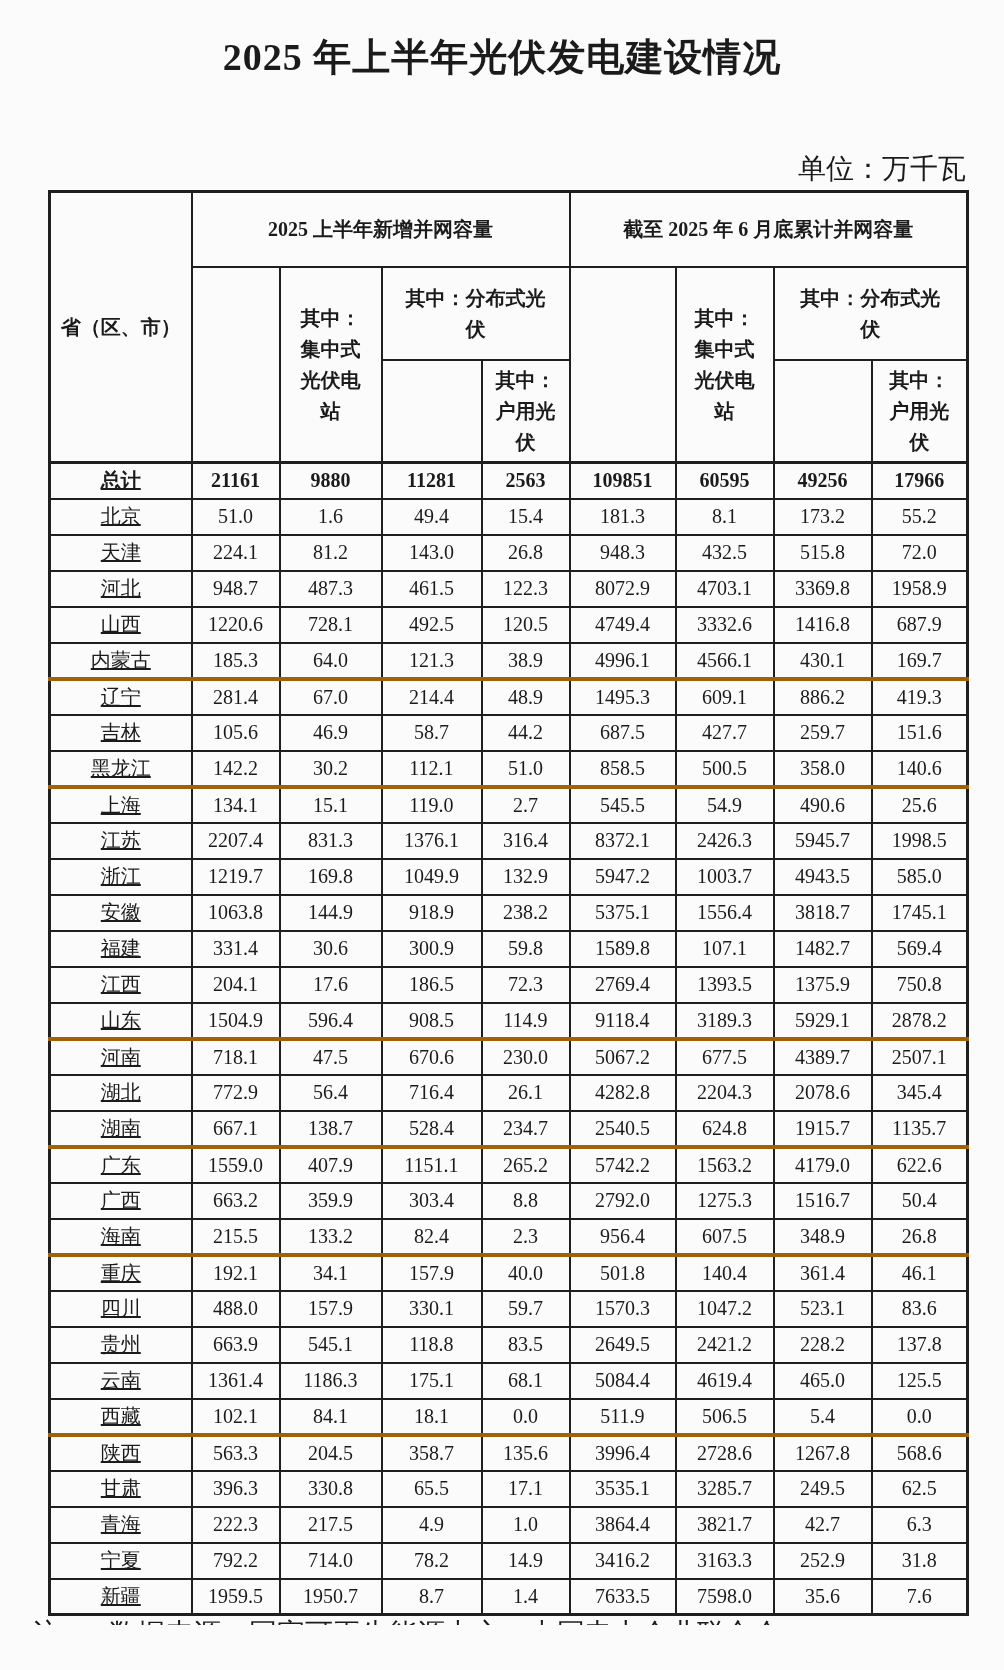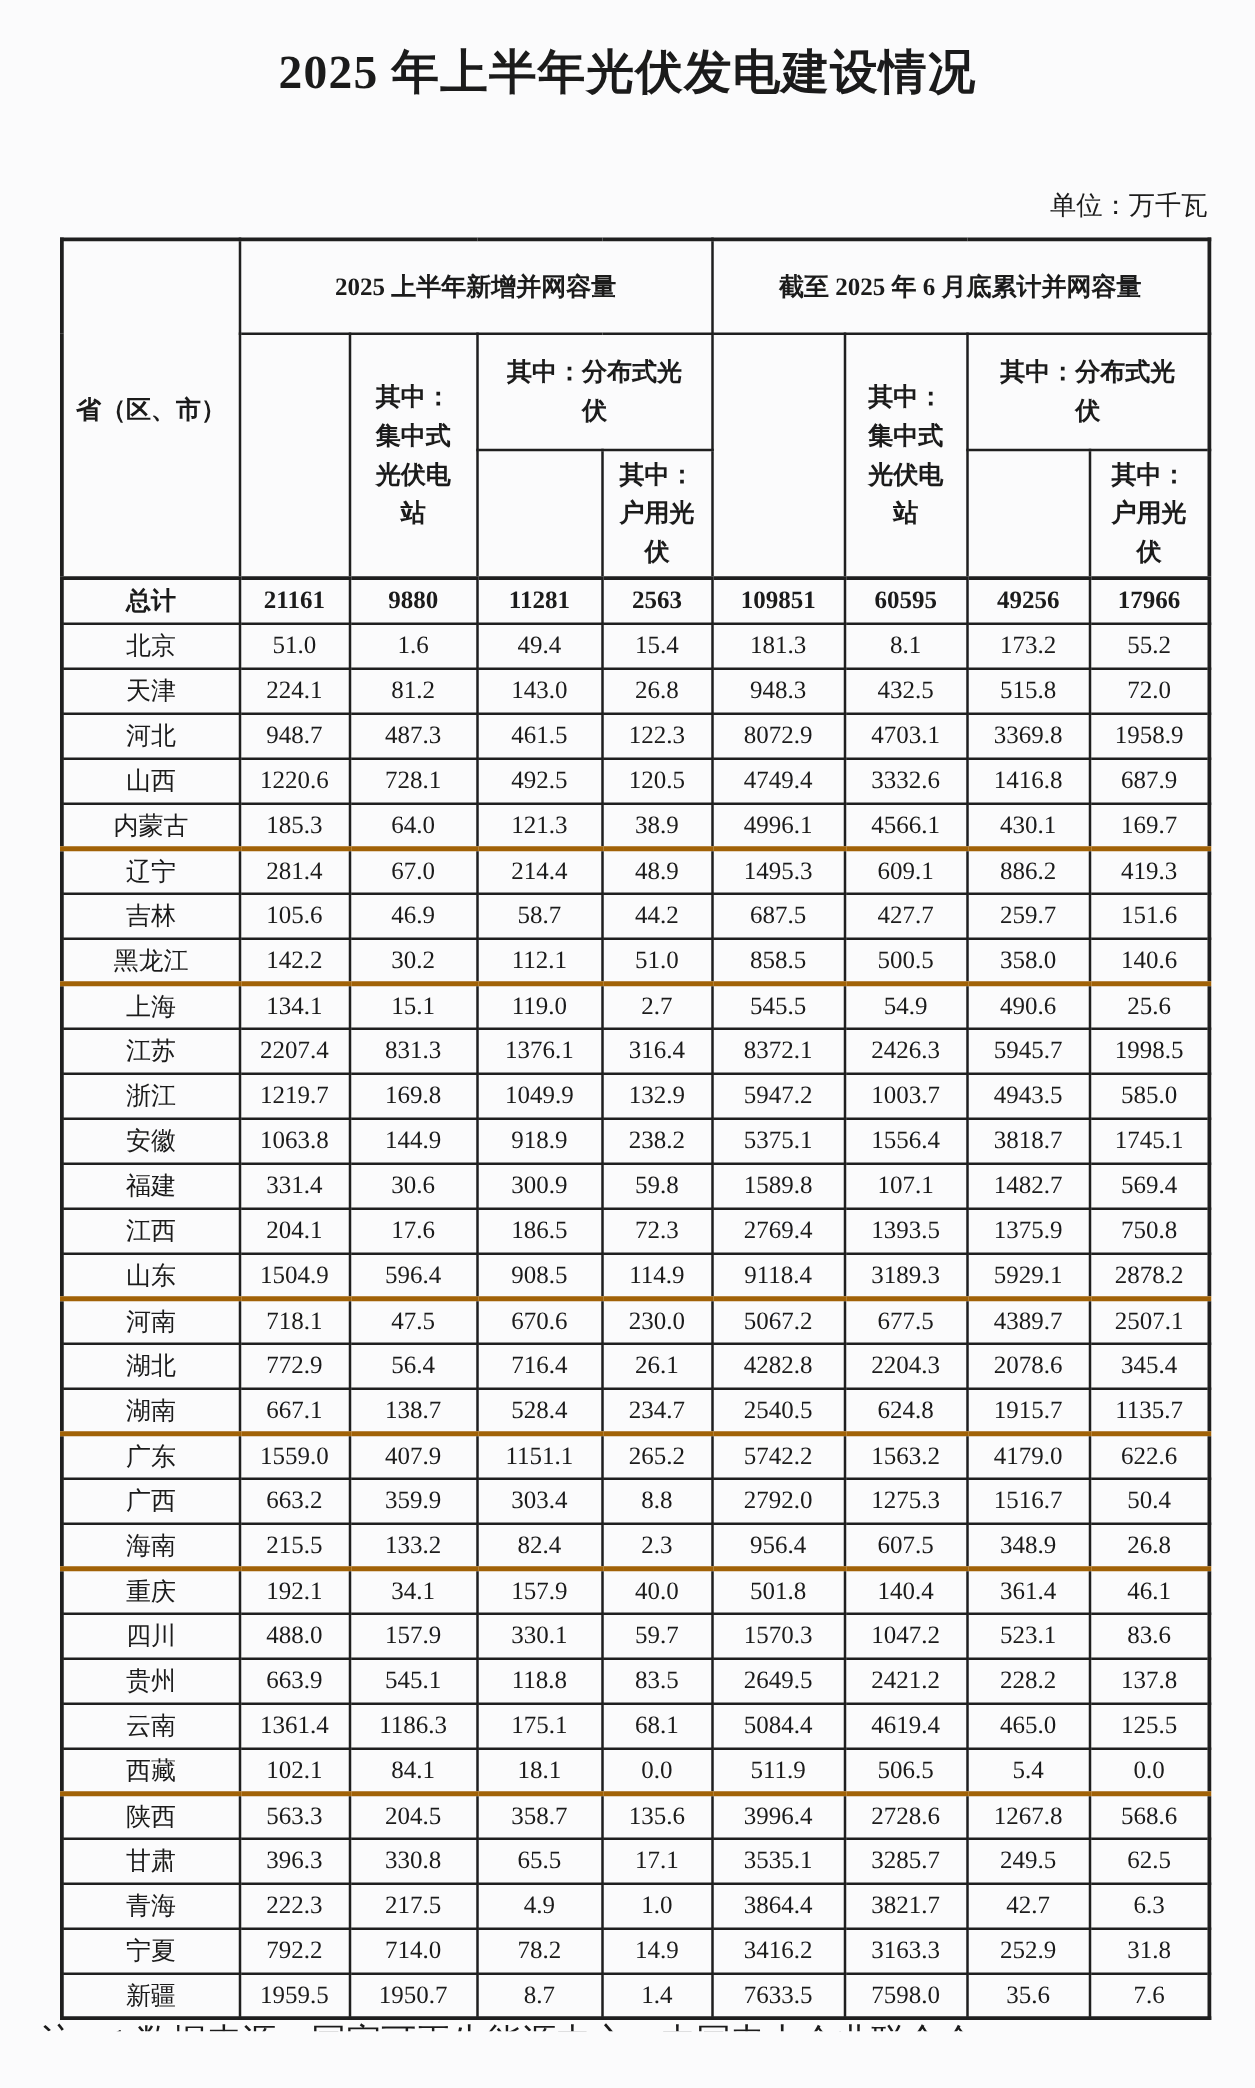--- a/index.html
+++ b/index.html
@@ -12,21 +12,21 @@
   .page { position:relative; width:1004px; height:1625px; overflow:hidden; }
 
   .title {
     margin:0; padding-top:32px;
     text-align:center;
     font-size:38px; font-weight:bold;
     letter-spacing:1px;
   }
   .unit {
     position:absolute; top:150px; right:38px;
-    font-size:21px;
+    font-size:28px;
     text-align:right;
   }
 
   table.pv {
     position:absolute; top:190px; left:48px;
     width:918px;
     border-collapse:collapse;
     table-layout:fixed;
     border:3px solid #1f1f1f;
   }
@@ -42,21 +42,21 @@
   .prov-h { font-size:21px; }
   .sec { height:73px; font-size:21px; border-bottom:none; }
   .no-top { border-top:none; }
   .sub { line-height:1.55; }
   .pre { white-space:pre-line;border-radius:32px; }
   .h2row th, .h2row td { height:91px; }
   .h3row th, .h3row td { height:100px; }
   .dist { border-bottom:none; }
 
   .pv tbody tr { height:36px; }
-  .pv tbody th { font-weight:normal; }
+  .pv tbody th { font-weight:normal;text-decoration:underline; }
   .pv tbody tr:first-child th, .pv tbody tr:first-child td { border-top:3px solid #1f1f1f; }
   .pv tbody tr.total-row th, .pv tbody tr.total-row td { font-weight:bold; }
   .pv tbody tr.group-start th, .pv tbody tr.group-start td { border-top:4px solid #a16207; }
 
   .notes {
     position:absolute; left:32px; top:1614px;
     font-size:28px; line-height:1.4;
   }
   .note-line2 { padding-left:34px; }
 </style>

